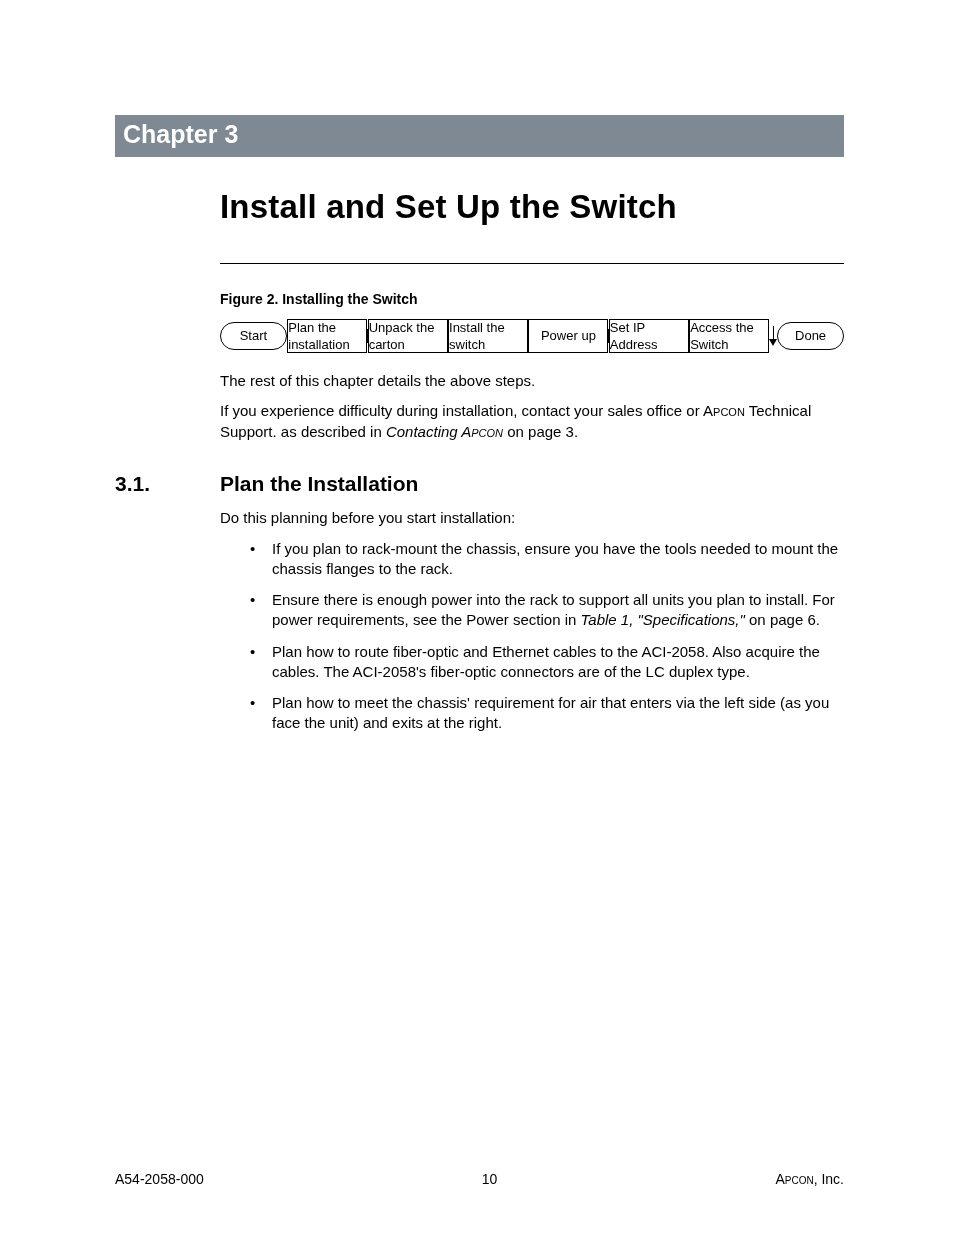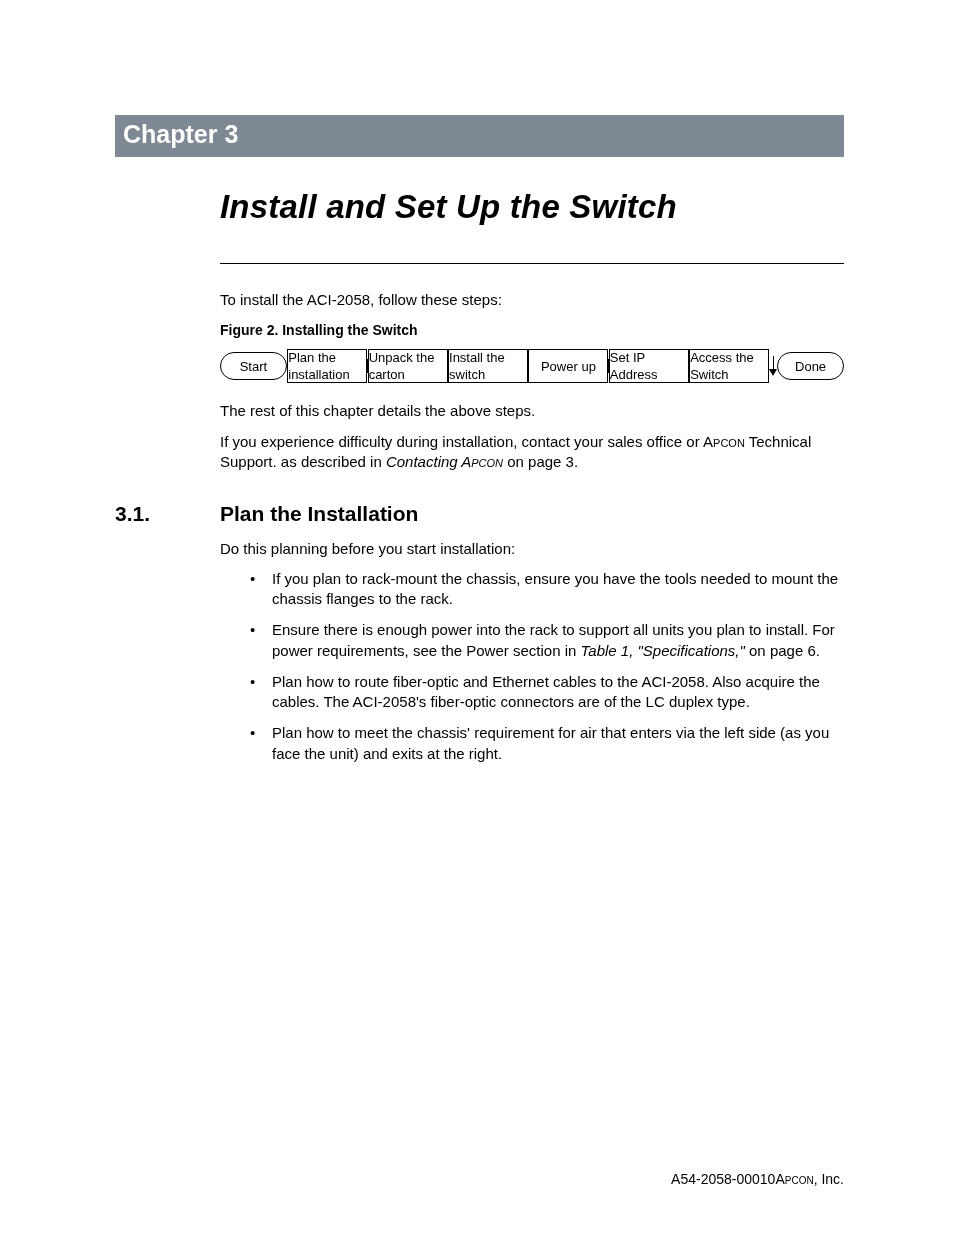--- a/index.html
+++ b/index.html
@@ -24,21 +24,20 @@
     font-size: 25px;
     font-weight: bold;
     padding: 3px 2px 5px 8px;
     margin-bottom: 28px;
   }
   .chapter-title {
     font-size: 33px;
     font-weight: bold;
     margin: 0 0 34px 105px;
     letter-spacing: 0.2px;
-    font-style: italic;
   }
   .rule {
     border: none;
     border-top: 1px solid #000;
     margin: 0 0 26px 105px;
   }
   .content {
     margin-left: 105px;
   }
   .para {
@@ -126,39 +125,38 @@
   .link {
     color: #000000;
     font-style: italic;
   }
   .footer {
     position: absolute;
     bottom: 46px;
     left: 115px;
     right: 110px;
     display: flex;
-    justify-content: flex-end;
+    justify-content: space-between;
     font-size: 14px;
   }
   .sc { font-variant: small-caps; }
 </style>
 </head>
 <body>
 
 <div class="page">
 
   <div class="chapter-bar">Chapter 3</div>
 
   <h1 class="chapter-title">Install and Set Up the Switch</h1>
 
   <hr class="rule">
 
   <div class="content">
 
-    <p class="para">To install the ACI-2058, follow these steps:</p>
 
     <div class="fig-caption">Figure 2. Installing the Switch</div>
 
     <div class="flowchart">
       <div class="term">Start</div>
       <div class="conn"></div>
       <div class="step">Plan the installation</div>
       <div class="conn"></div>
       <div class="step">Unpack the carton</div>
       <div class="conn"></div>

